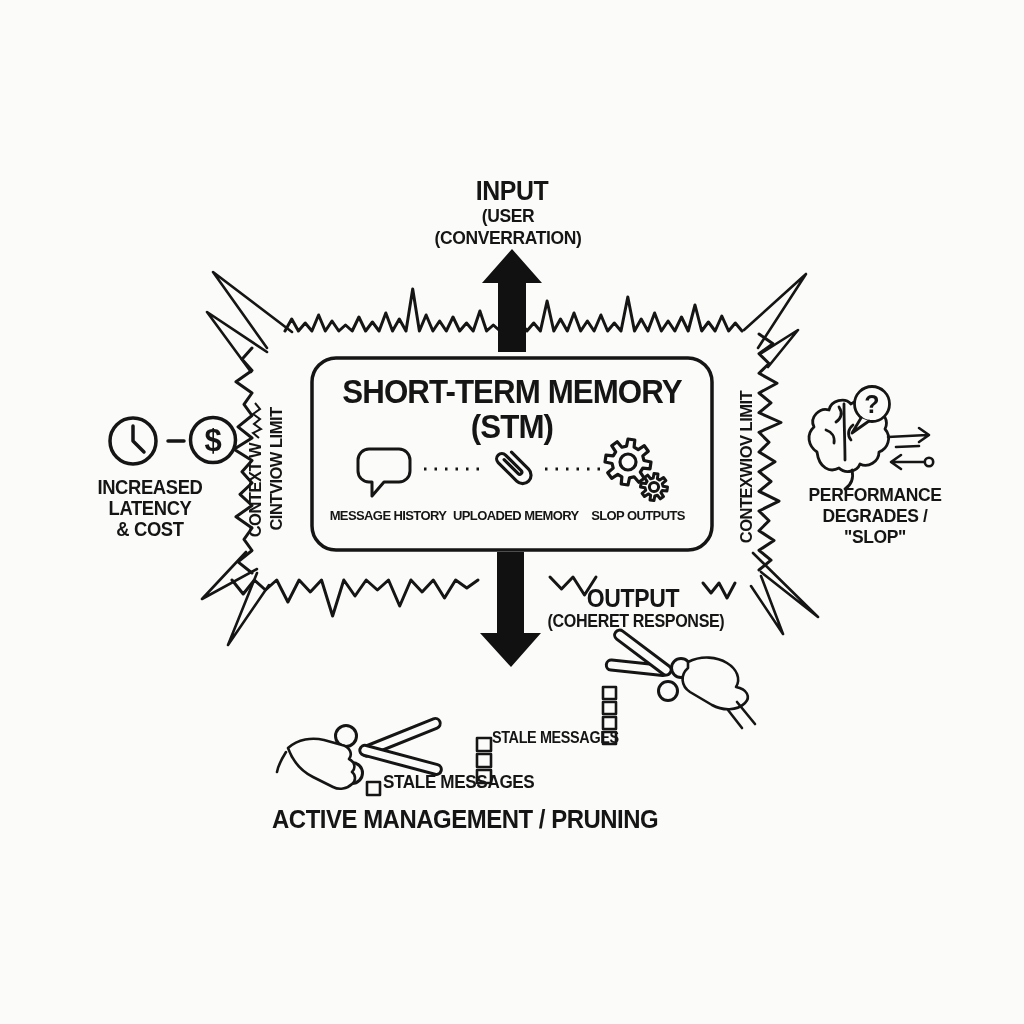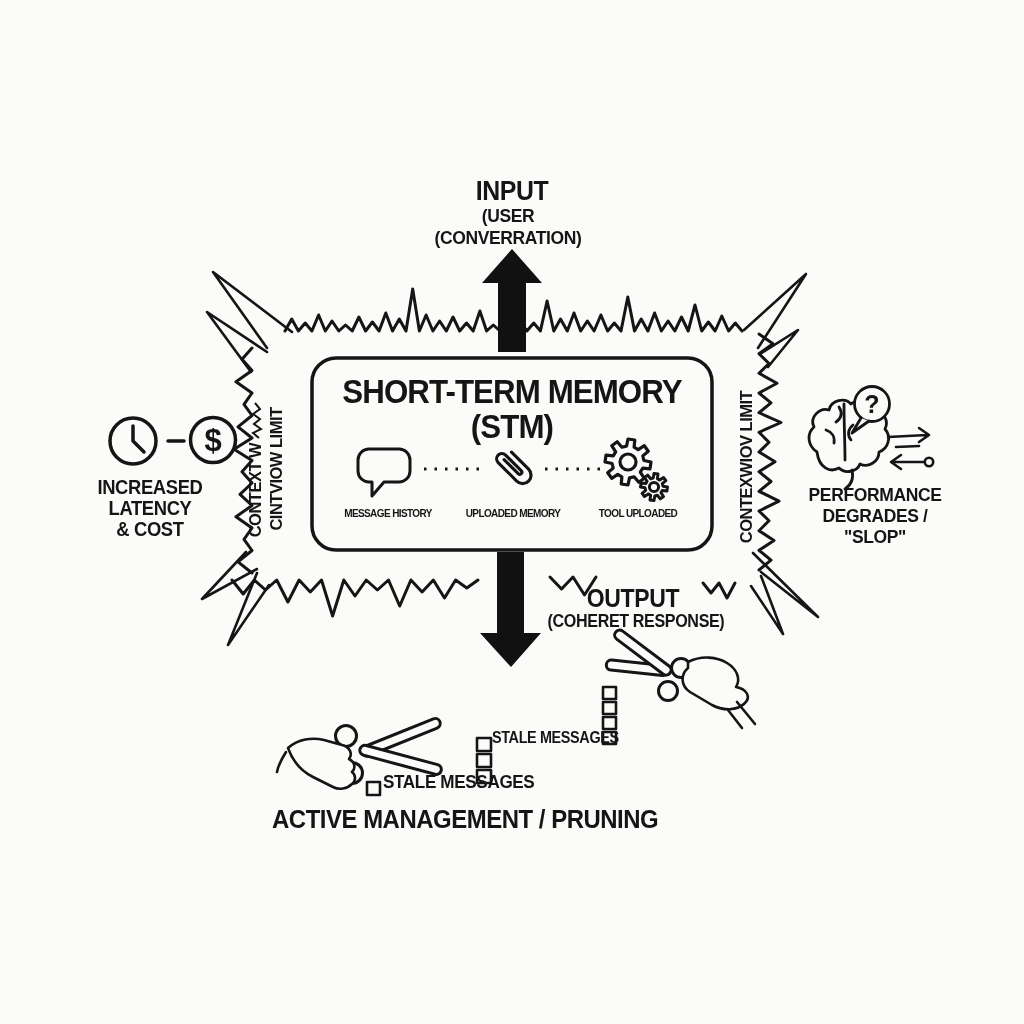--- a/index.html
+++ b/index.html
@@ -8,21 +8,21 @@
     background:#fbfbf9;color:#151515;
     font-family:"Liberation Sans", sans-serif;
   }
   #art{position:absolute;left:0;top:0;z-index:1;}
   .txt{position:absolute;z-index:3;font-weight:700;color:#151515;
        white-space:nowrap;text-align:center;letter-spacing:-0.4px;line-height:1;}
   .cond{transform:scaleX(0.92);transform-origin:center;}
   .big{font-size:27px;}
   .med{font-size:19px;}
   .boxtitle{font-size:34px;font-weight:700;letter-spacing:-1px;}
-  .iconlab{font-size:10px;letter-spacing:-0.6px;}
+  .iconlab{font-size:13px;letter-spacing:-0.6px;}
   .sidecap{font-size:20px;}
   .rightcap{font-size:19px;}
   .rot{transform:rotate(-90deg);transform-origin:center;}
   .wall{font-size:16.5px;letter-spacing:-0.5px;line-height:1.3;}
   .stale-big{font-size:19px;transform:scaleX(0.9);transform-origin:left center;text-align:left;}
   .stale-small{font-size:16px;transform:scaleX(0.9);transform-origin:left center;text-align:left;}
   .footer{font-size:26px;letter-spacing:-0.5px;}
 </style>
 </head>
 <body>
@@ -158,21 +158,21 @@
 
   <div class="txt big cond" style="left:412px;top:178px;width:200px;">INPUT</div>
   <div class="txt med cond" style="left:408px;top:206px;width:200px;">(USER</div>
   <div class="txt med cond" style="left:408px;top:228px;width:200px;">(CONVERRATION)</div>
 
   <div class="txt boxtitle cond" style="left:322px;top:374px;width:380px;">SHORT-TERM MEMORY</div>
   <div class="txt boxtitle cond" style="left:322px;top:409px;width:380px;">(STM)</div>
 
   <div class="txt iconlab" style="left:322px;top:509px;width:132px;">MESSAGE HISTORY</div>
   <div class="txt iconlab" style="left:453px;top:509px;width:120px;">UPLOADED MEMORY</div>
-  <div class="txt iconlab" style="left:583px;top:509px;width:110px;">TOOL UPLOADED</div>
+  <div class="txt iconlab" style="left:583px;top:509px;width:110px;">SLOP OUTPUTS</div>
 
   <div class="txt sidecap cond" style="left:60px;top:477px;width:180px;">INCREASED</div>
   <div class="txt sidecap cond" style="left:60px;top:498px;width:180px;">LATENCY</div>
   <div class="txt sidecap cond" style="left:60px;top:519px;width:180px;">&amp; COST</div>
 
   <div class="txt rightcap cond" style="left:790px;top:485px;width:170px;">PERFORMANCE</div>
   <div class="txt rightcap cond" style="left:790px;top:506px;width:170px;">DEGRADES /</div>
   <div class="txt rightcap cond" style="left:790px;top:527px;width:170px;">"SLOP"</div>
 
   <div class="txt wall rot" style="left:172px;top:447px;width:190px;height:44px;">

